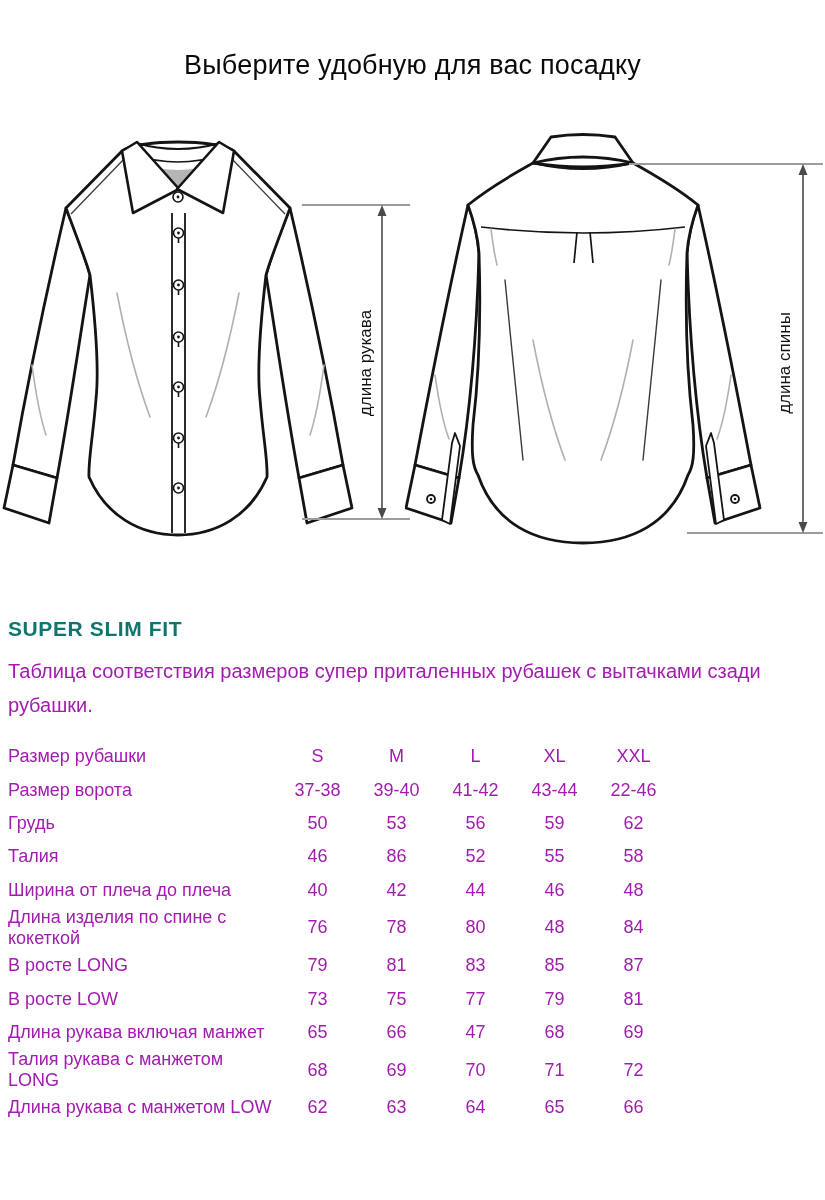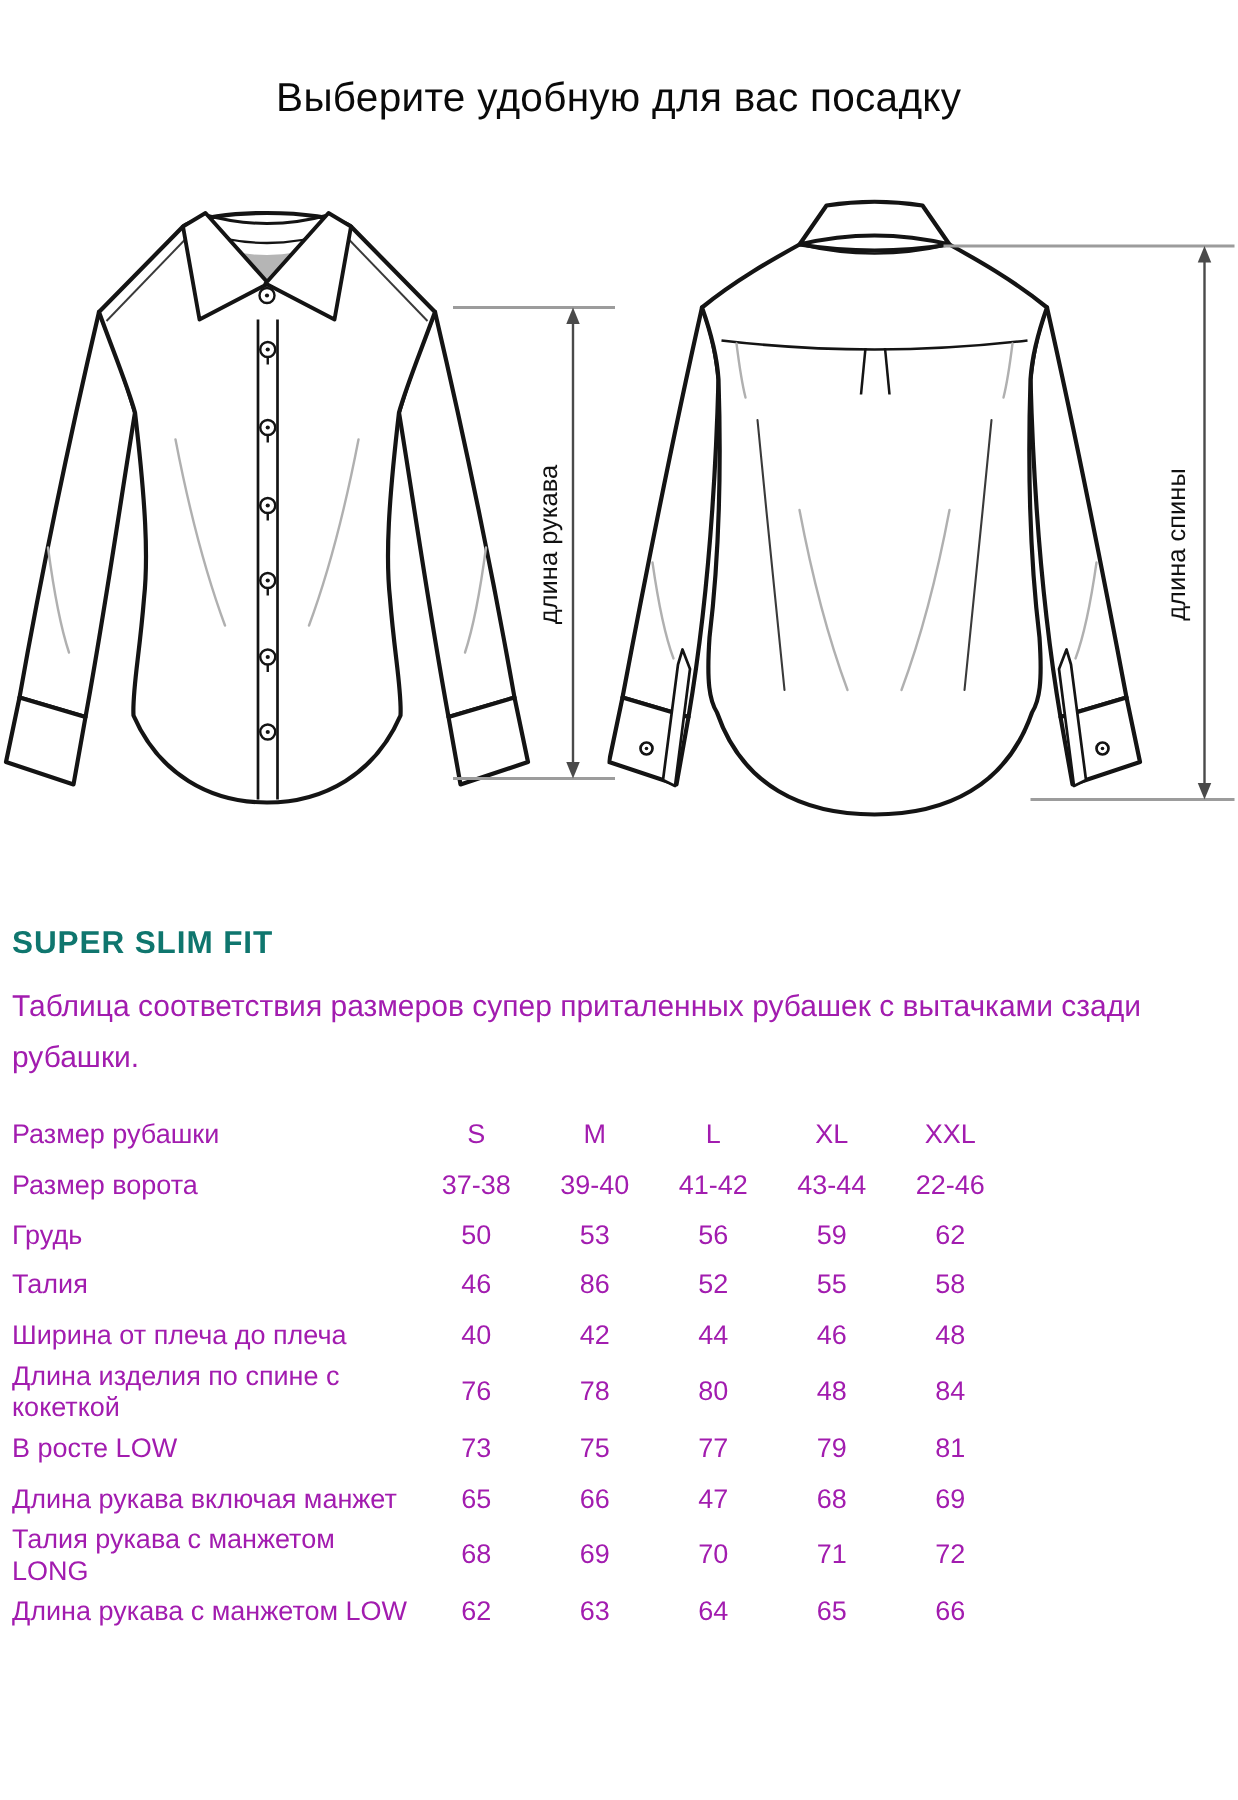--- a/index.html
+++ b/index.html
@@ -252,20 +252,28 @@
         </tr>
         <tr>
           <td class="cell-label">Длина изделия по спине с кокеткой</td>
           <td class="cell-value">76</td>
           <td class="cell-value">78</td>
           <td class="cell-value">80</td>
           <td class="cell-value">48</td>
           <td class="cell-value">84</td>
         </tr>
         <tr>
+          <td class="cell-label">В росте LONG</td>
+          <td class="cell-value">79</td>
+          <td class="cell-value">81</td>
+          <td class="cell-value">83</td>
+          <td class="cell-value">85</td>
+          <td class="cell-value">87</td>
+        </tr>
+        <tr>
           <td class="cell-label">В росте LOW</td>
           <td class="cell-value">73</td>
           <td class="cell-value">75</td>
           <td class="cell-value">77</td>
           <td class="cell-value">79</td>
           <td class="cell-value">81</td>
         </tr>
         <tr>
           <td class="cell-label">Длина рукава включая манжет</td>
           <td class="cell-value">65</td>

